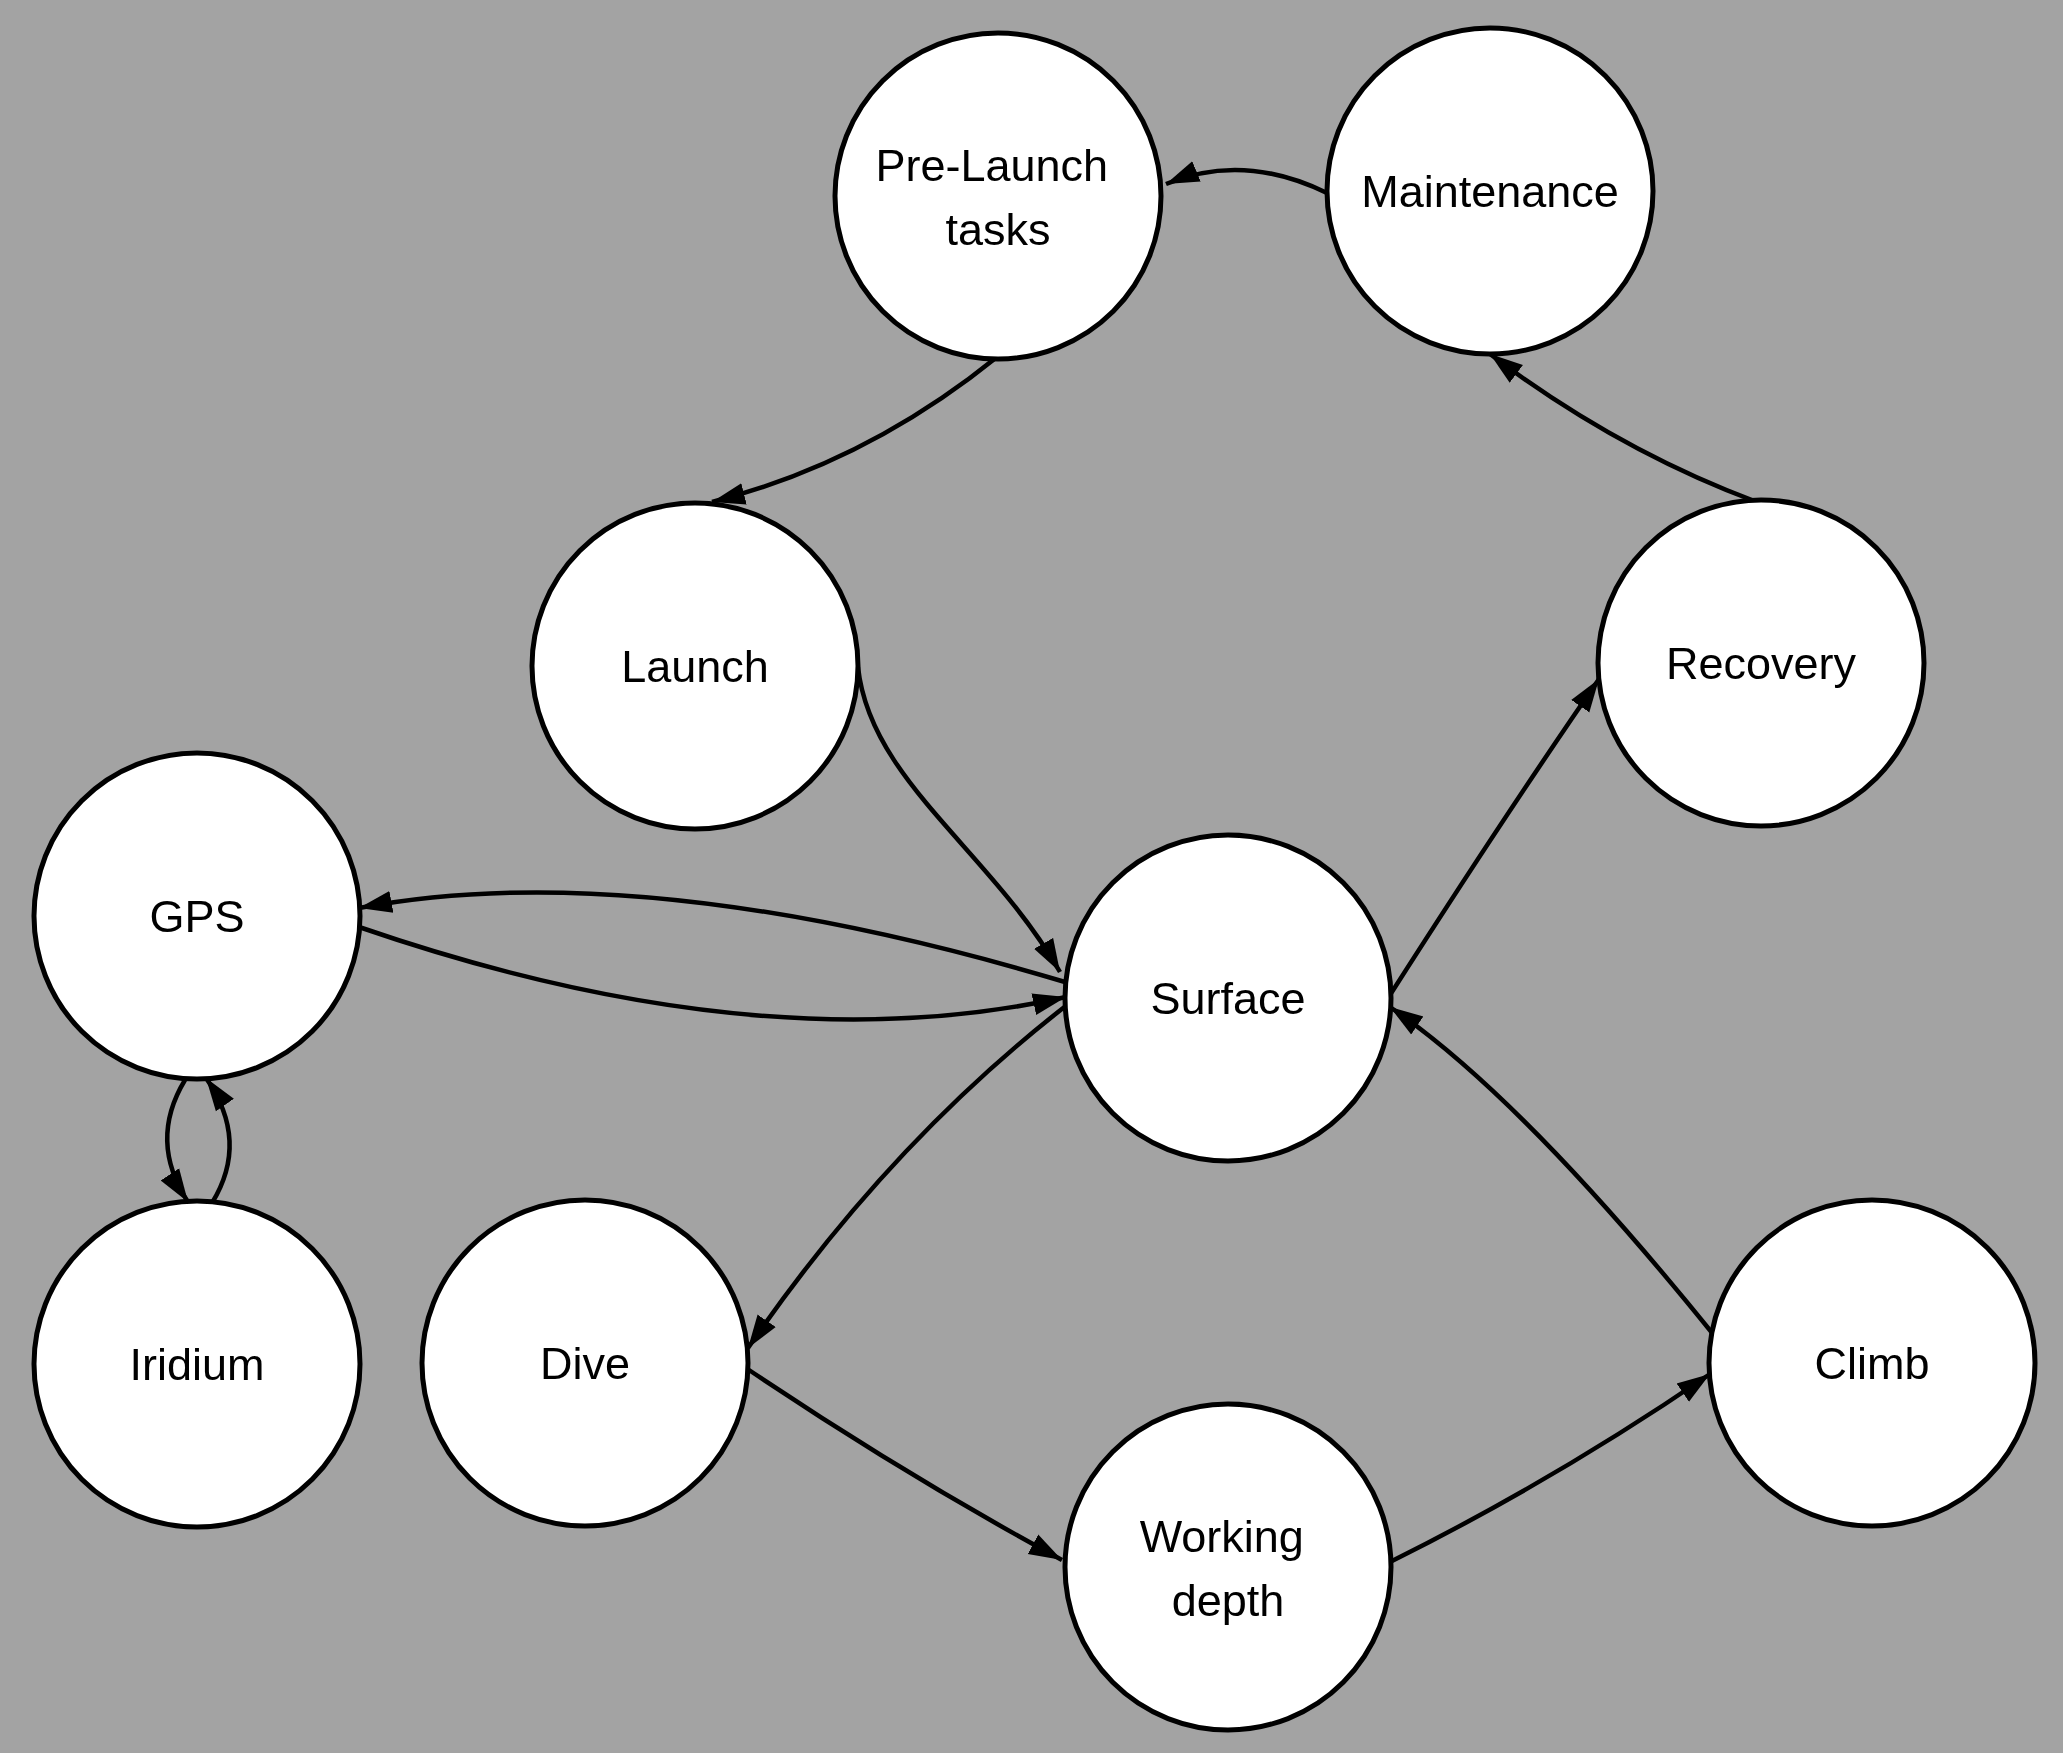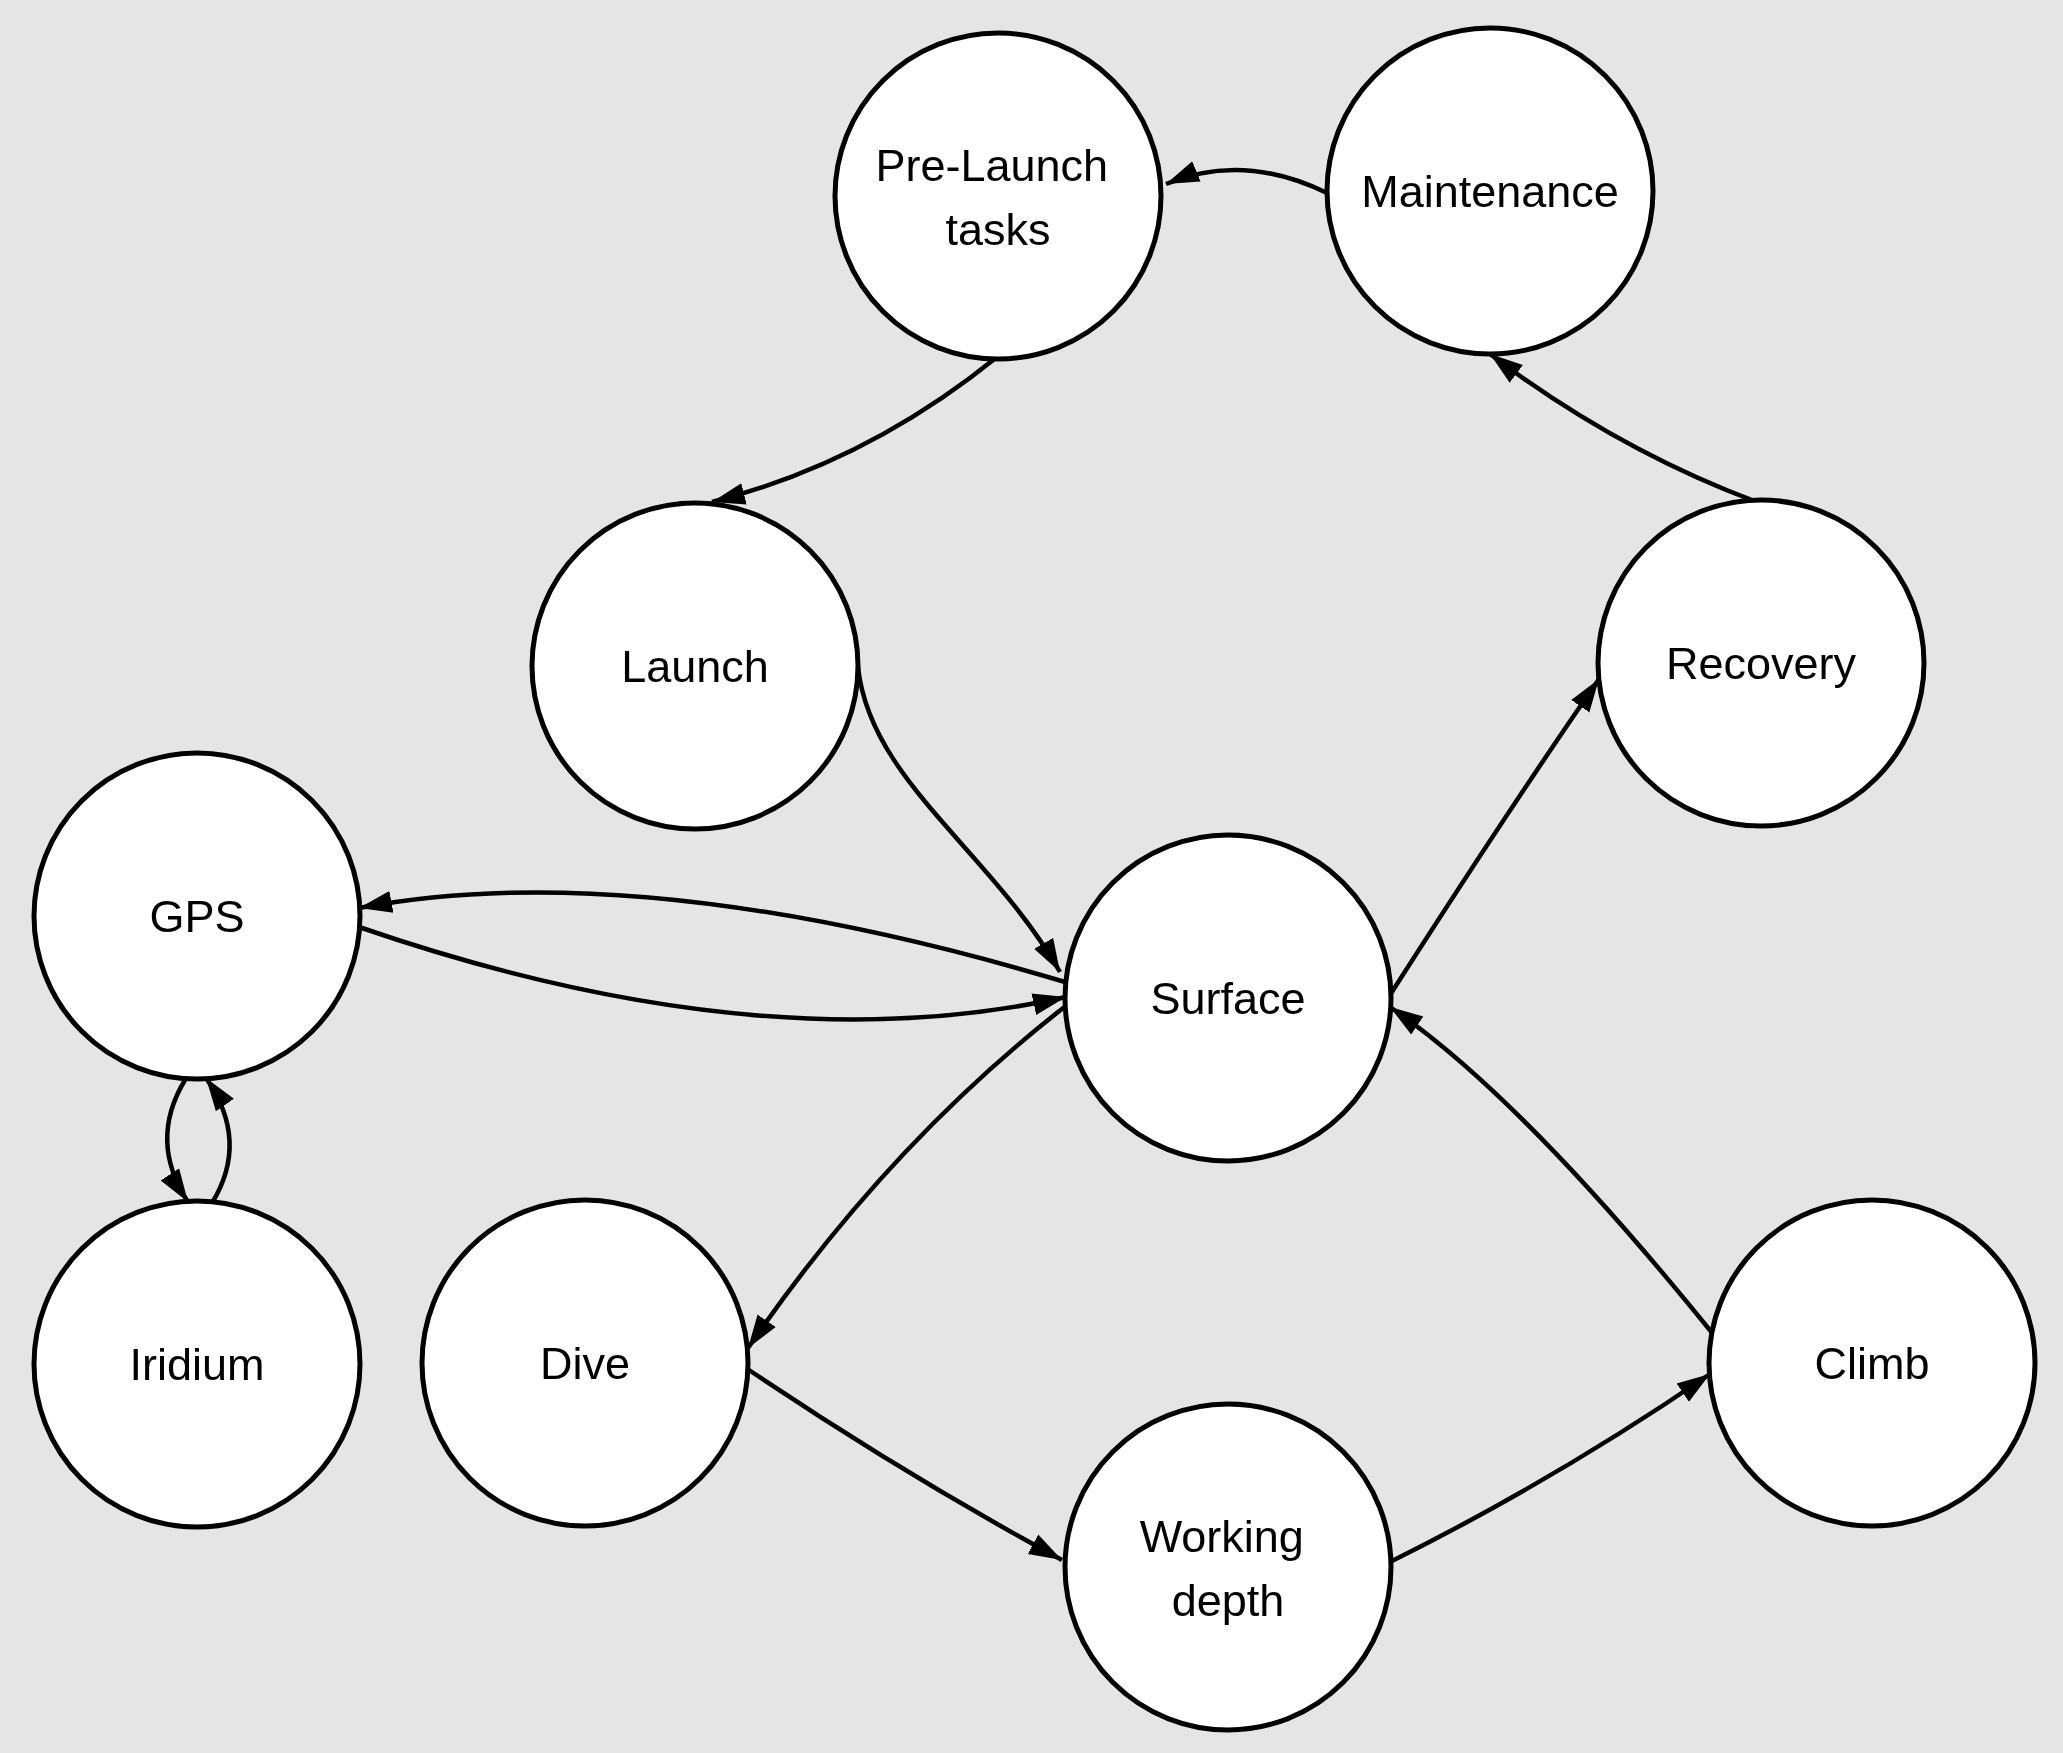--- a/index.html
+++ b/index.html
@@ -3,21 +3,21 @@
 <meta charset="utf-8">
 <style>
   html, body {
     margin: 0;
     padding: 0;
     background: #ffffff;
   }
   .canvas {
     width: 2063px;
     height: 1753px;
-    background: #e5e5e5;
+    background: #a3a3a3;
     position: relative;
     overflow: hidden;
   }
   svg { display: block; }
   .node-circle {
     fill: #ffffff;
     stroke: #000000;
     stroke-width: 5;
   }
   .edge {

